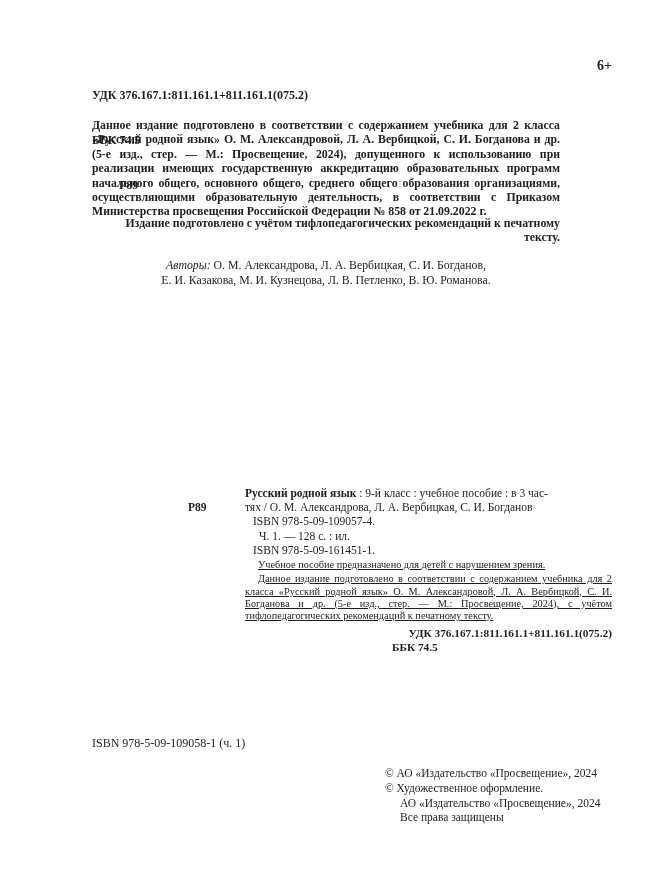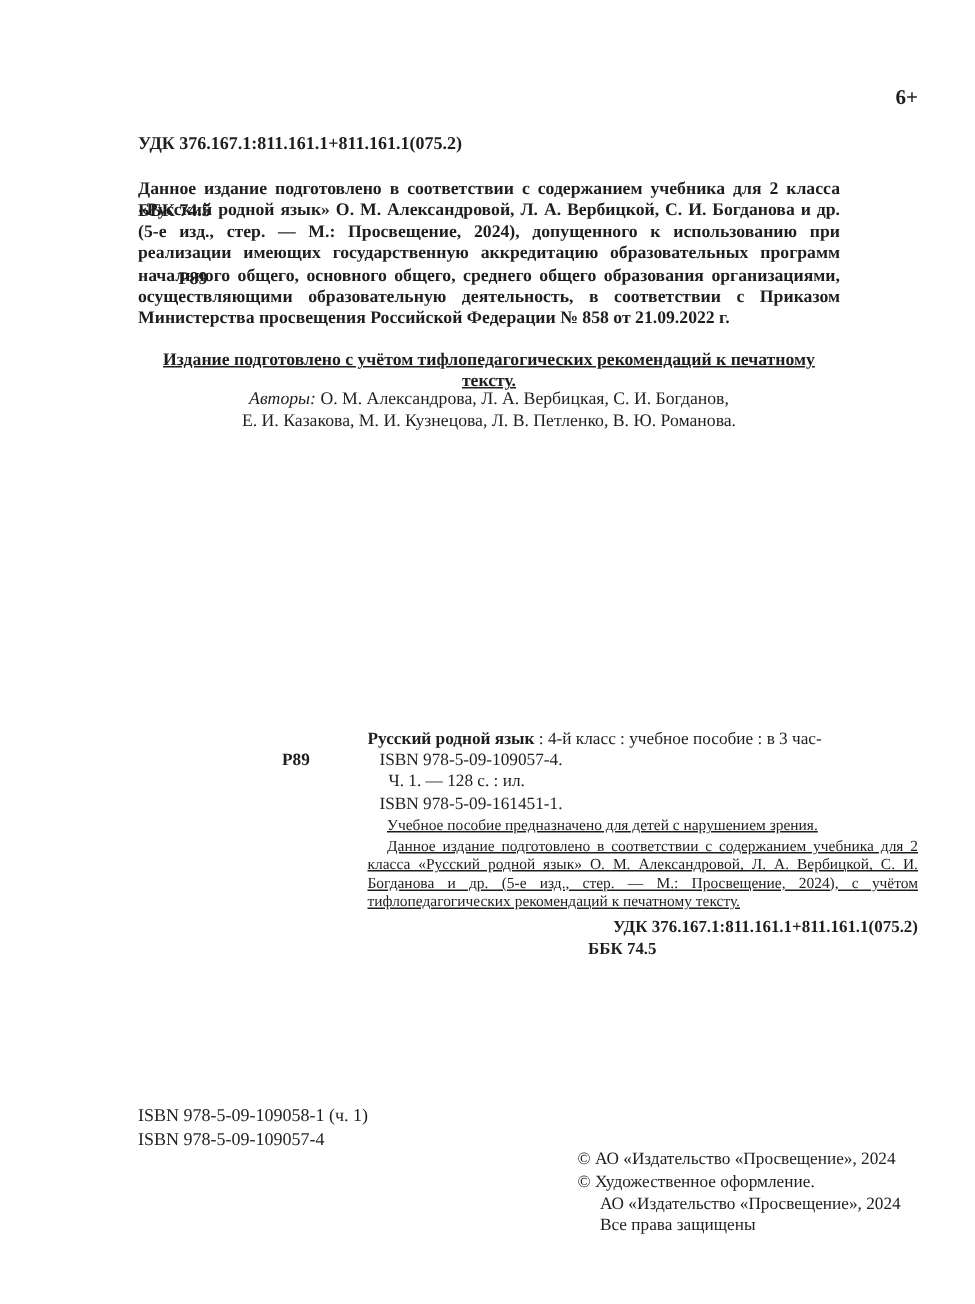--- a/index.html
+++ b/index.html
@@ -36,21 +36,21 @@
     left: 92px;
     width: 468px;
   }
   .para {
     font-weight: bold;
     font-size: 11.8px;
     line-height: 14.4px;
     text-align: justify;
   }
   .p-edition { top: 118px; }
-  .p-typhlo  { top: 232px; text-align: center; text-decoration: underline; }
+  .p-typhlo  { top: 216px; text-align: right; }
   .authors {
     top: 258px;
     text-align: center;
     font-weight: normal;
     font-size: 11.8px;
     line-height: 14.6px;
   }
   .authors .label { font-style: italic; }
   .p-safety { top: 306px; }
   
@@ -128,34 +128,34 @@
     <span class="label">Авторы:</span>
     <span>О. М. Александрова, Л. А. Вербицкая, С. И. Богданов,</span>
     <div>Е. И. Казакова, М. И. Кузнецова, Л. В. Петленко, В. Ю. Романова.</div>
   </div>
 
 
   <div class="cip">
     <div class="cip-sign">Р89</div>
     <div>
       <span class="cip-title">Русский родной язык</span>
-      <span>: 4-й класс : учебное пособие : в 3 час-</span>
+      <span>: 9-й класс : учебное пособие : в 3 час-</span>
     </div>
+    <div>тях / О. М. Александрова, Л. А. Вербицкая, С. И. Богданов</div>
     <div class="ind-8">ISBN 978-5-09-109057-4.</div>
     <div class="ind-14">Ч. 1. — 128 с. : ил.</div>
     <div class="ind-8">ISBN 978-5-09-161451-1.</div>
     <div class="small-note">Учебное пособие предназначено для детей с нарушением зрения.</div>
     <div class="small-note">Данное издание подготовлено в соответствии с содержанием учебника для 2 класса «Русский родной язык» О. М. Александровой, Л. А. Вербицкой, С. И. Богданова и др. (5-е изд., стер. — М.: Просвещение, 2024), с учётом тифлопедагогических рекомендаций к печатному тексту.</div>
     <div class="cip-udk">УДК 376.167.1:811.161.1+811.161.1(075.2)</div>
     <div class="cip-bbk">ББК 74.5</div>
   </div>
 
   <div class="footer-isbn">
     <div>ISBN 978-5-09-109058-1 (ч. 1)</div>
-    <div>ISBN 978-5-09-109057-4</div>
   </div>
 
   <div class="footer-copy">
     <div>© АО «Издательство «Просвещение», 2024</div>
     <div>© Художественное оформление.</div>
     <div class="indented">АО «Издательство «Просвещение», 2024</div>
     <div class="indented">Все права защищены</div>
   </div>
 
 </div>

